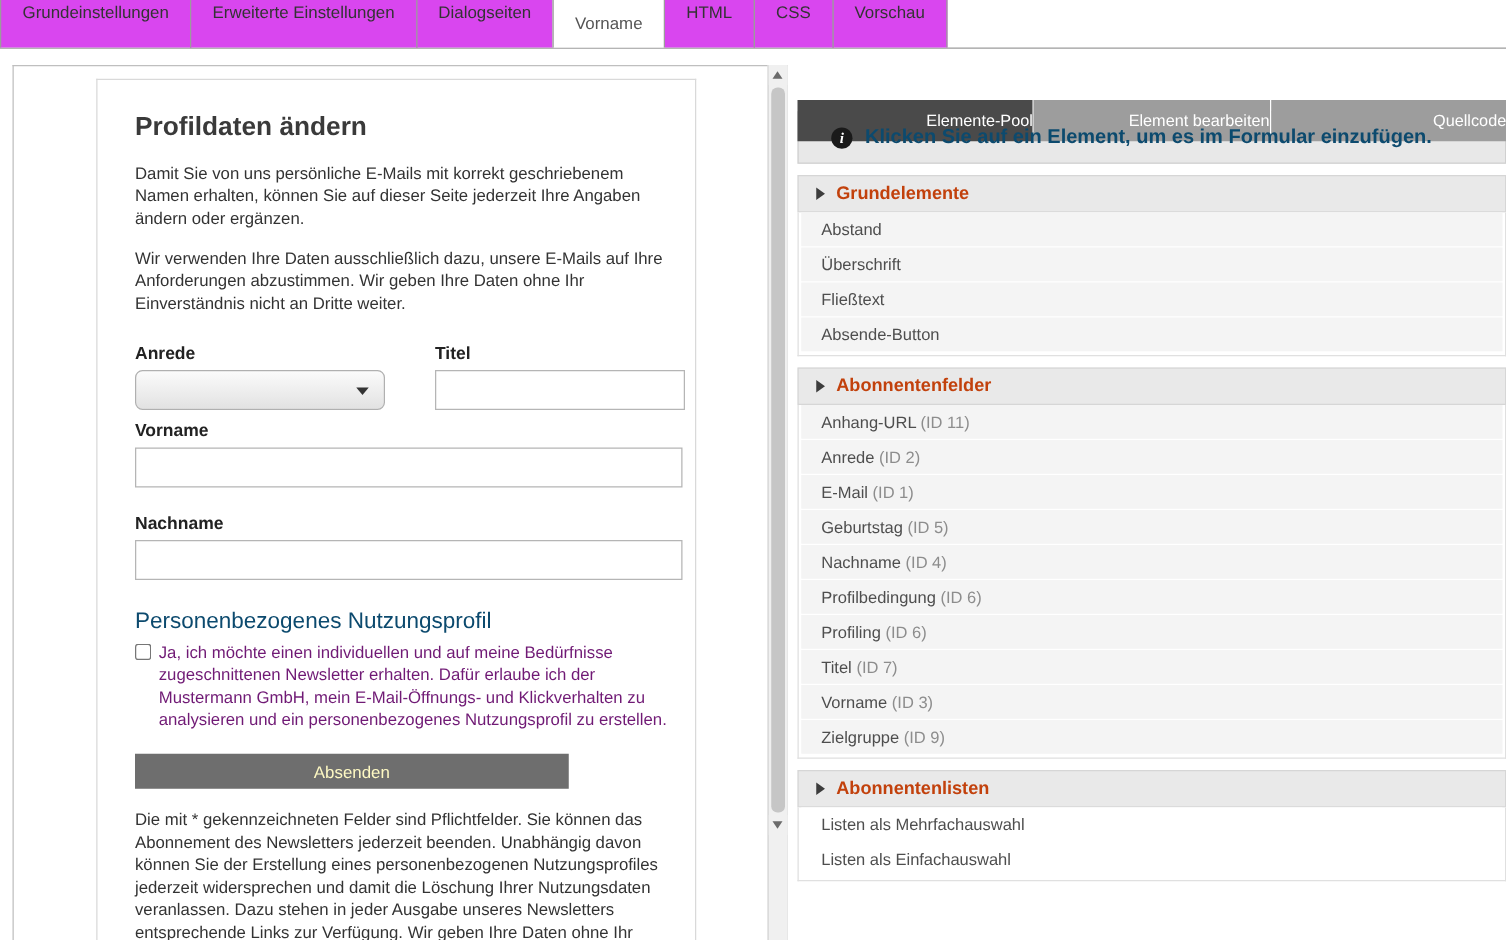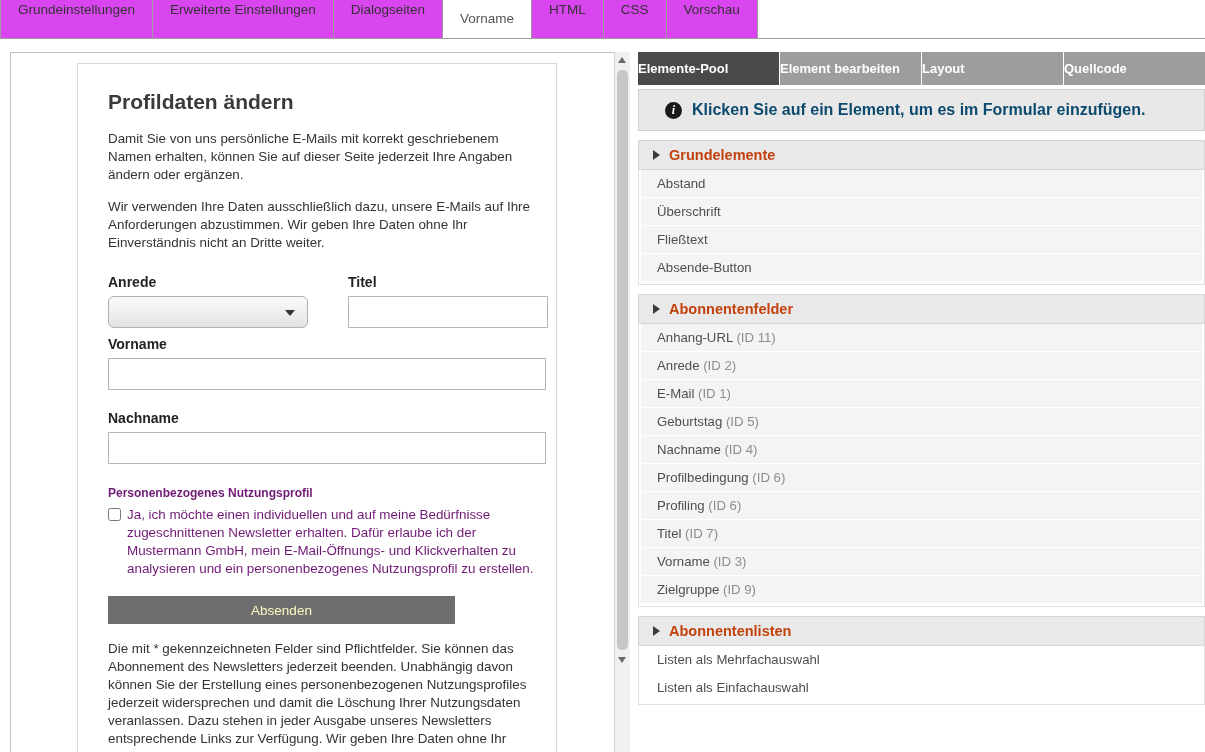--- a/index.html
+++ b/index.html
@@ -107,21 +107,21 @@
     height: 32px;
     border: 1px solid #b5b5b5;
     background: #ffffff;
     width: 200px;
     padding: 0 6px;
     font-size: 13px;
     font-family: "Liberation Sans", sans-serif;
   }
   .text-input.wide { width: 438px; }
   .subhead {
-    font-size: 12px; font-weight: bold; color: #701a75;
+    font-size: 18px; font-weight: normal; color: #0c4a6e;
     margin: 22px 0 6px 10px;
   }
   .checkline {
     display: flex; margin-left: 10px; width: 444px;
   }
   .checkline input[type=checkbox] {
     margin: 2px 6px 0 0;
     width: 13px; height: 13px;
   }
   .checkline .ctext {
@@ -174,27 +174,28 @@
   
   .right-panel {
     position: absolute;
     top: 52px; left: 638px;
     width: 567px; height: 700px;
   }
   .rtabs { display: flex; height: 33px; }
   .rtab {
     flex: 1;
     height: 33px; line-height: 33px;
-    text-align: left;
+    text-align: right;
     font-size: 13px;
-    font-weight: bold;
+    font-weight: normal;
     color: #ffffff;
     background: #9d9d9d;
     border-right: 1px solid #ffffff;
     cursor: pointer;
+    margin-top: 28px;
   }
   .rtab:last-child { border-right: none; }
   .rtab.active { background: #4a4a4a; }
 
   .notice {
     margin-top: 4px;
     height: 42px;
     background: #e8e8e8;
     border: 1px solid #d0d0d0;
     display: flex;
@@ -306,21 +307,20 @@
     <div class="sb-thumb"></div>
     <div class="sb-down">
         <span class="sb-arrow"></span>
       </div>
   </div>
 
   <div class="right-panel">
     <div class="rtabs">
       <div class="rtab active">Elemente-Pool</div>
       <div class="rtab">Element bearbeiten</div>
-      <div class="rtab">Layout</div>
       <div class="rtab">Quellcode</div>
     </div>
 
     <div class="notice">
       <span class="info-icon">i</span>
       <span class="notice-text">Klicken Sie auf ein Element, um es im Formular einzufügen.</span>
     </div>
 
     <div class="section">
       <div class="sec-header">

